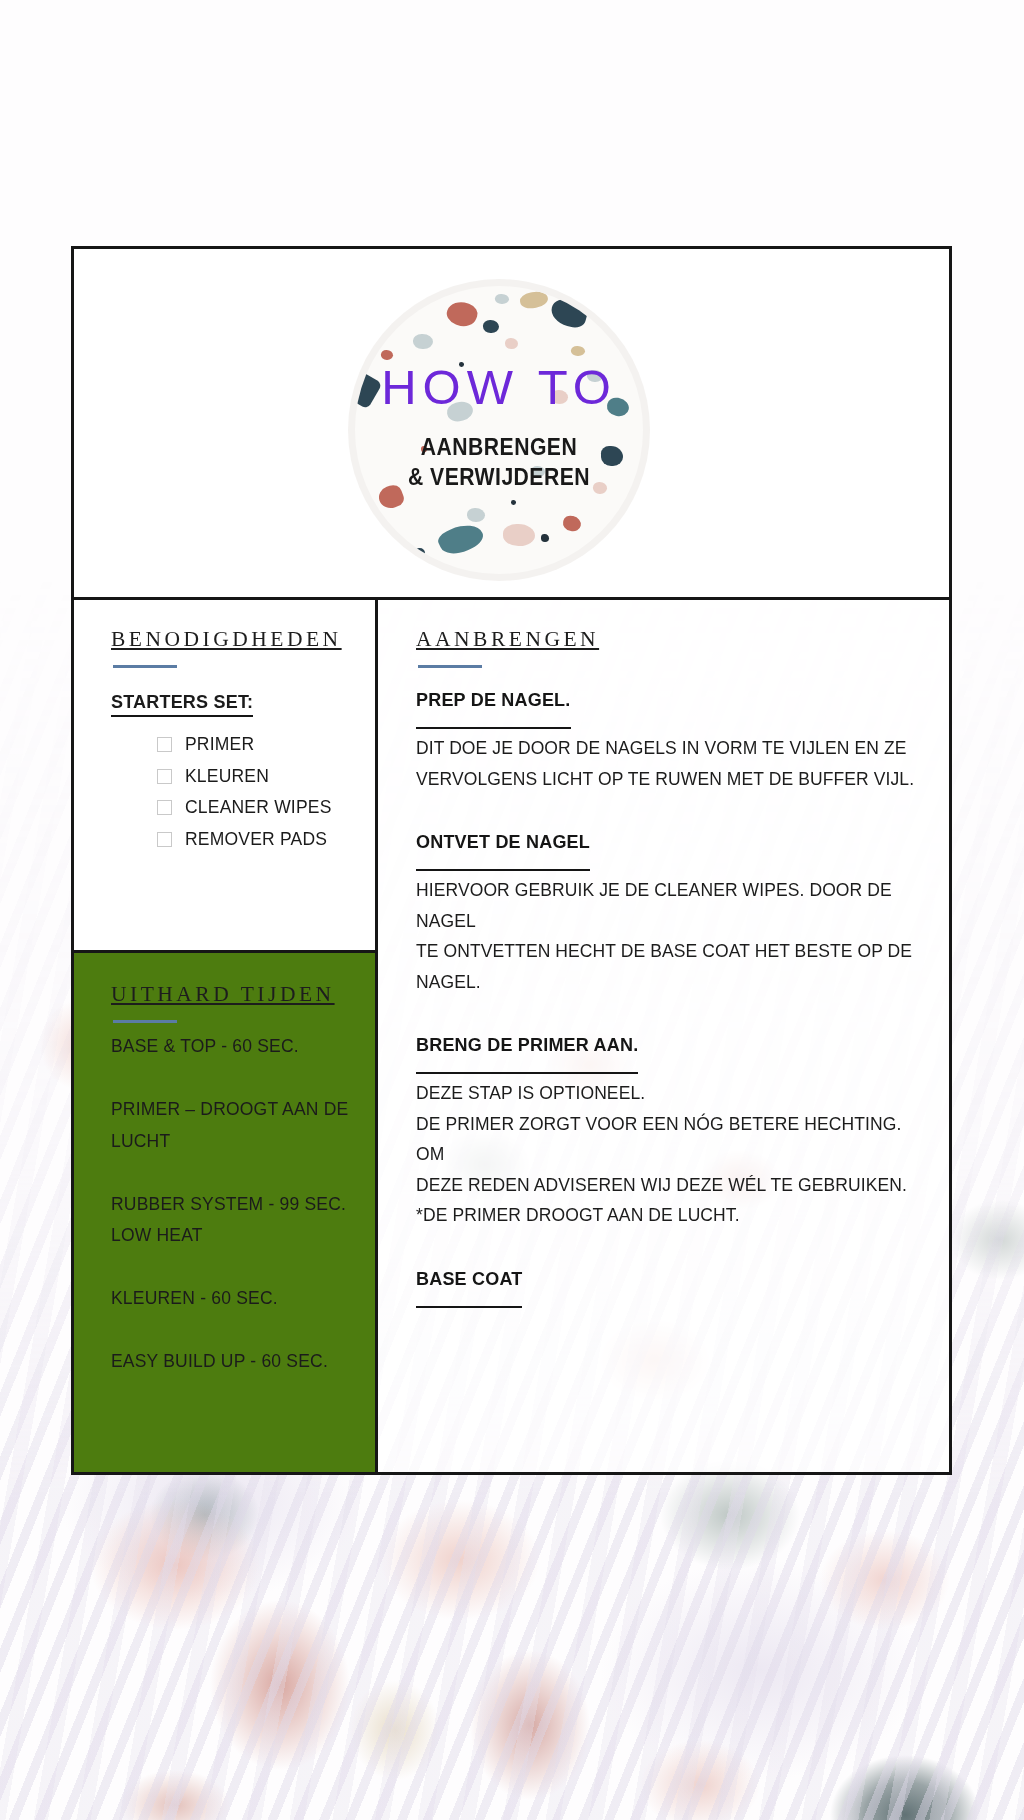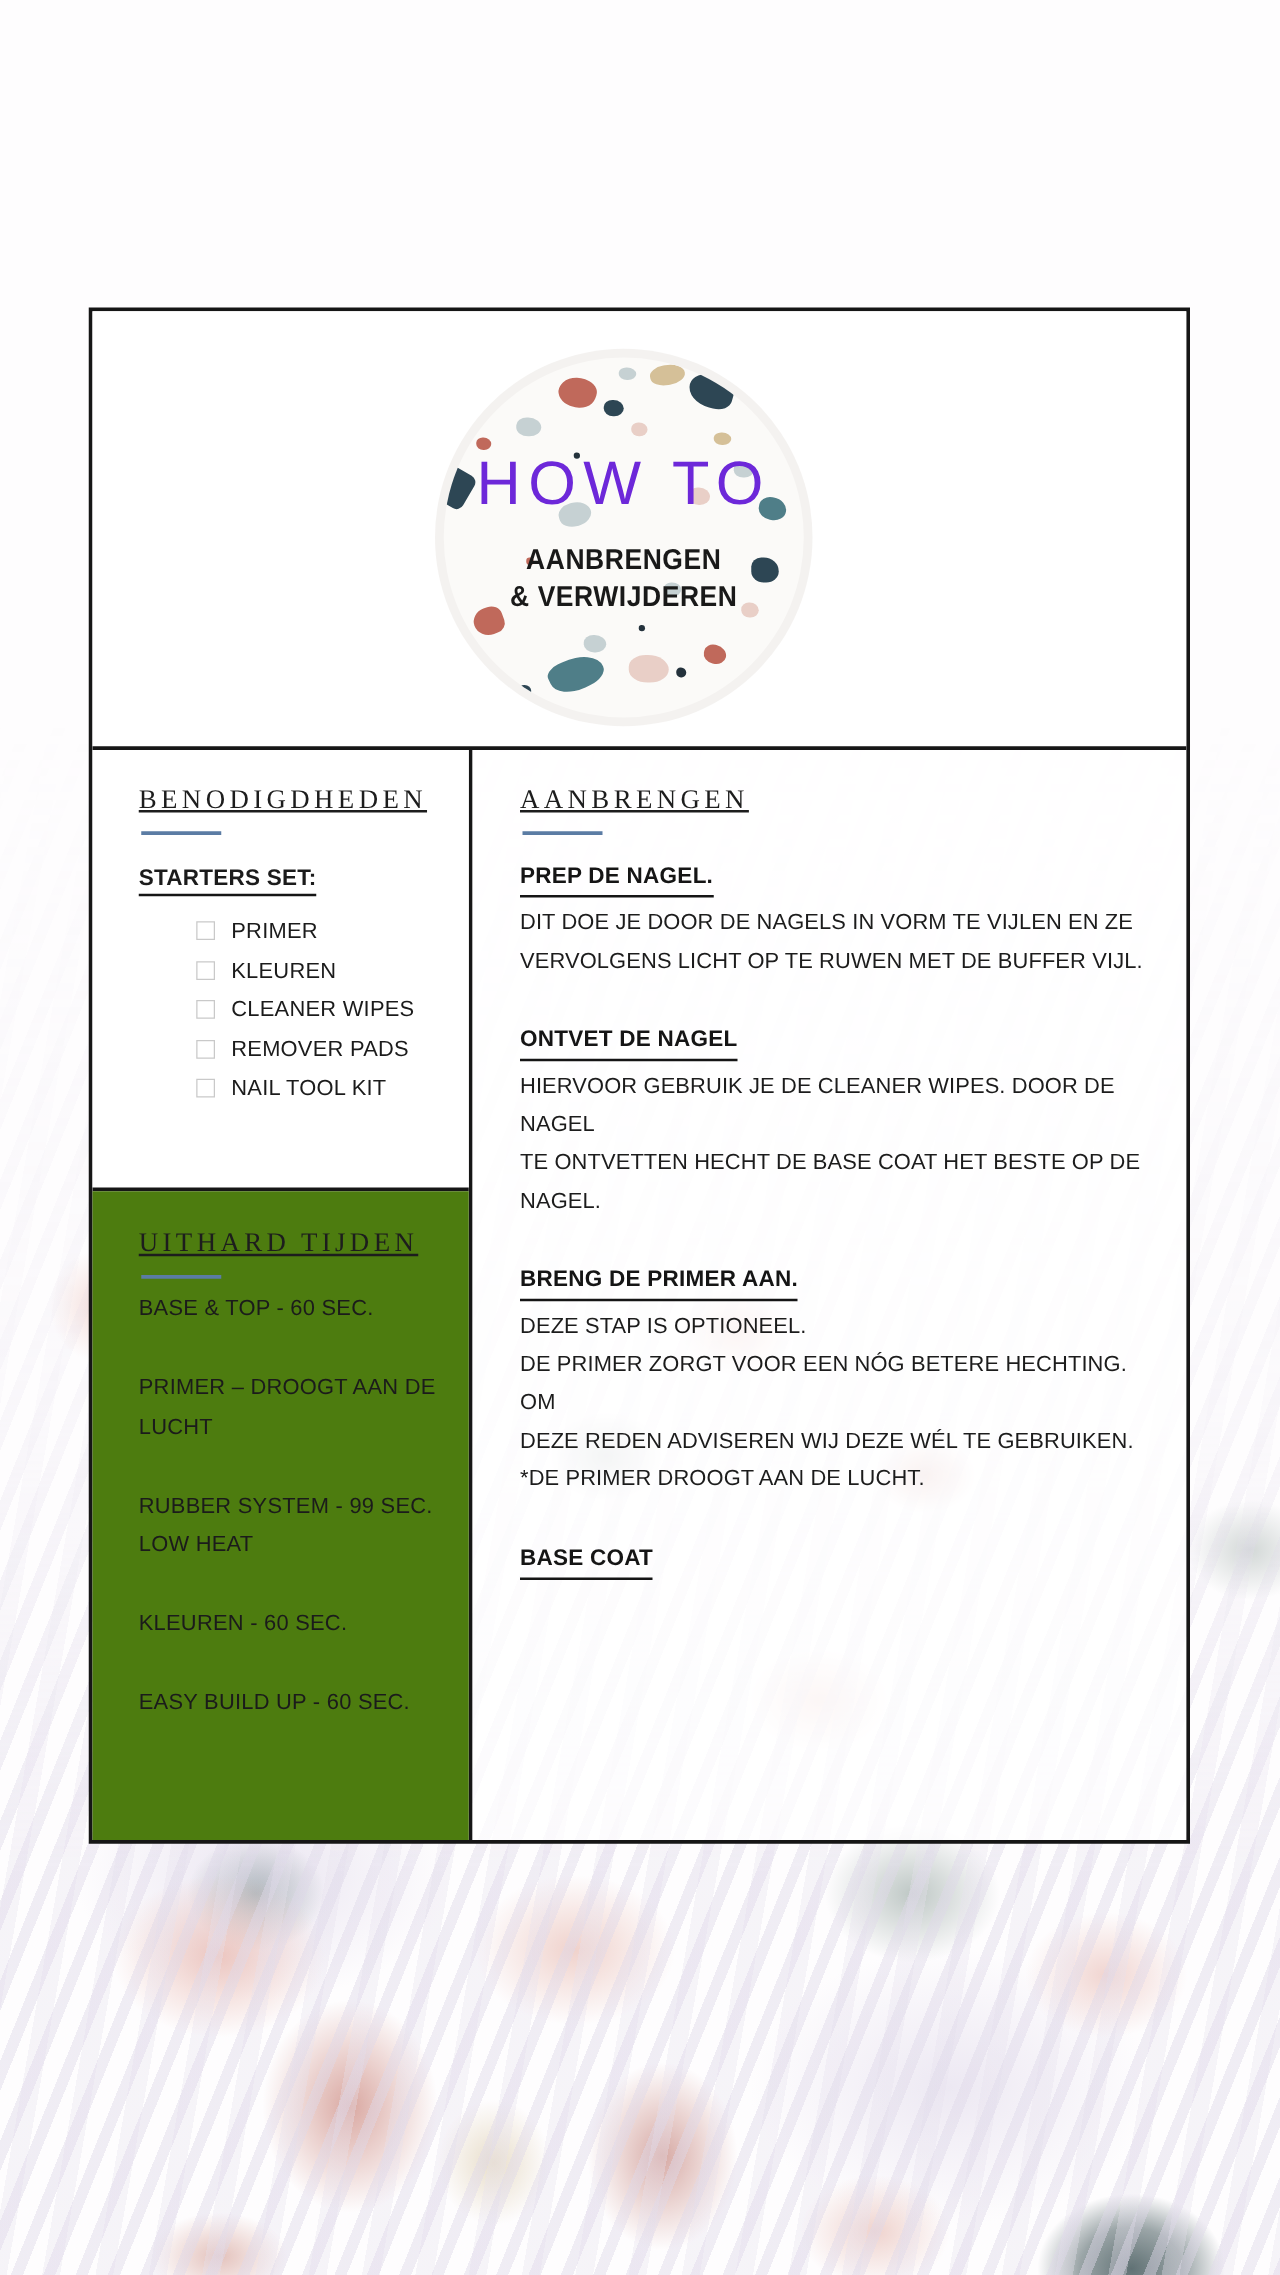--- a/index.html
+++ b/index.html
@@ -119,21 +119,21 @@
   .uithard-list{margin-top:8px;}
   .uithard-item{
     font-size:17.5px;line-height:31.5px;margin:0 0 31.5px 0;
     white-space:pre-line;letter-spacing:0.2px;color:#1b1b1b;
   }
   
   .sections{margin-top:20px;}
   .section{margin-bottom:36px;}
   .section-title{
     display:inline-block;font-size:18px;font-weight:bold;line-height:24px;
-    border-bottom:2.5px solid #151515;padding-bottom:4px;letter-spacing:0.2px;color:#151515;
+    border-bottom:2.5px solid #151515;padding-bottom:15px;letter-spacing:0.2px;color:#151515;
   }
   .section-body{
     margin:4px 0 0 0;font-size:17.5px;line-height:30.5px;
     white-space:pre-line;letter-spacing:0.1px;color:#1c1c1c;
   }
 </style>
 </head>
 <body>
 
 <div class="texture"></div>
@@ -195,24 +195,20 @@
           <span class="check-label">KLEUREN</span>
         </div>
         <div class="check-row">
           <span class="checkbox"></span>
           <span class="check-label">CLEANER WIPES</span>
         </div>
         <div class="check-row">
           <span class="checkbox"></span>
           <span class="check-label">REMOVER PADS</span>
         </div>
-        <div class="check-row">
-          <span class="checkbox"></span>
-          <span class="check-label">NAIL TOOL KIT</span>
-        </div>
       </div>
     </div>
 
     <div class="box-uithard">
       <h2 class="serif-heading">UITHARD TIJDEN</h2>
       <div class="accent-line"></div>
       <div class="uithard-list">
         <p class="uithard-item">BASE &amp; TOP - 60 SEC.</p>
         <p class="uithard-item">PRIMER – DROOGT AAN DE
 LUCHT</p>

